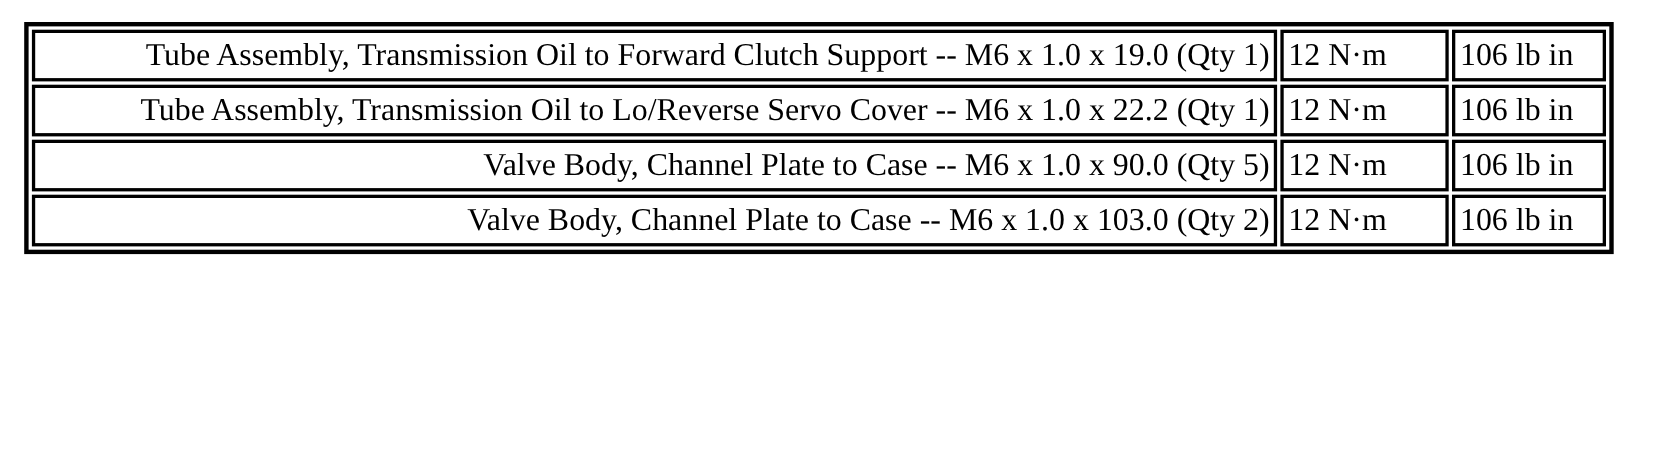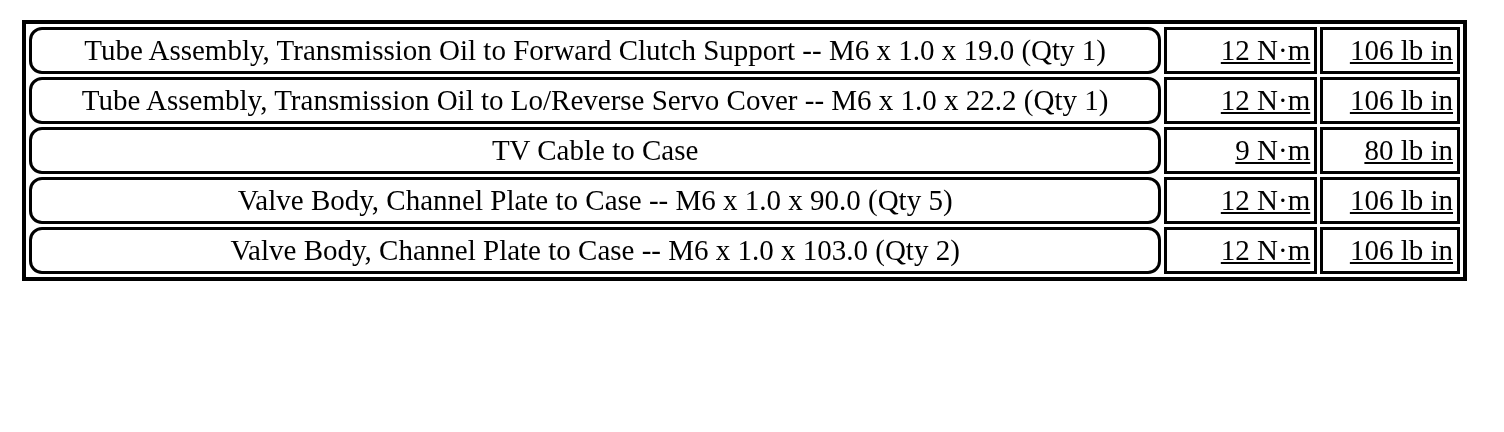--- a/index.html
+++ b/index.html
@@ -28,26 +28,24 @@
   table.torque-table td {
     border: 3px solid #000000;
     font-size: 29px;
     line-height: 39px;
     padding: 1px 4px;
     vertical-align: middle;
     background: #ffffff;
     overflow: hidden;
   }
   td.desc {
-    text-align: center;
-    border-radius: 13px;
+    text-align: right;
   }
   td.val {
-    text-align: right;
-    text-decoration: underline;
+    text-align: left;
   }
   col.c-desc { width: 1110px; }
   col.c-nm   { width: 150px; }
   col.c-lb   { width: 137px; }
 </style>
 </head>
 <body>
 
 <table class="torque-table">
   <colgroup>
@@ -60,25 +58,20 @@
       <td class="desc">Tube Assembly, Transmission Oil to Forward Clutch Support -- M6 x 1.0 x 19.0 (Qty 1)</td>
       <td class="val">12 N·m</td>
       <td class="val">106 lb in</td>
     </tr>
     <tr>
       <td class="desc">Tube Assembly, Transmission Oil to Lo/Reverse Servo Cover -- M6 x 1.0 x 22.2 (Qty 1)</td>
       <td class="val">12 N·m</td>
       <td class="val">106 lb in</td>
     </tr>
     <tr>
-      <td class="desc">TV Cable to Case</td>
-      <td class="val">9 N·m</td>
-      <td class="val">80 lb in</td>
-    </tr>
-    <tr>
       <td class="desc">Valve Body, Channel Plate to Case -- M6 x 1.0 x 90.0 (Qty 5)</td>
       <td class="val">12 N·m</td>
       <td class="val">106 lb in</td>
     </tr>
     <tr>
       <td class="desc">Valve Body, Channel Plate to Case -- M6 x 1.0 x 103.0 (Qty 2)</td>
       <td class="val">12 N·m</td>
       <td class="val">106 lb in</td>
     </tr>
   </tbody>

